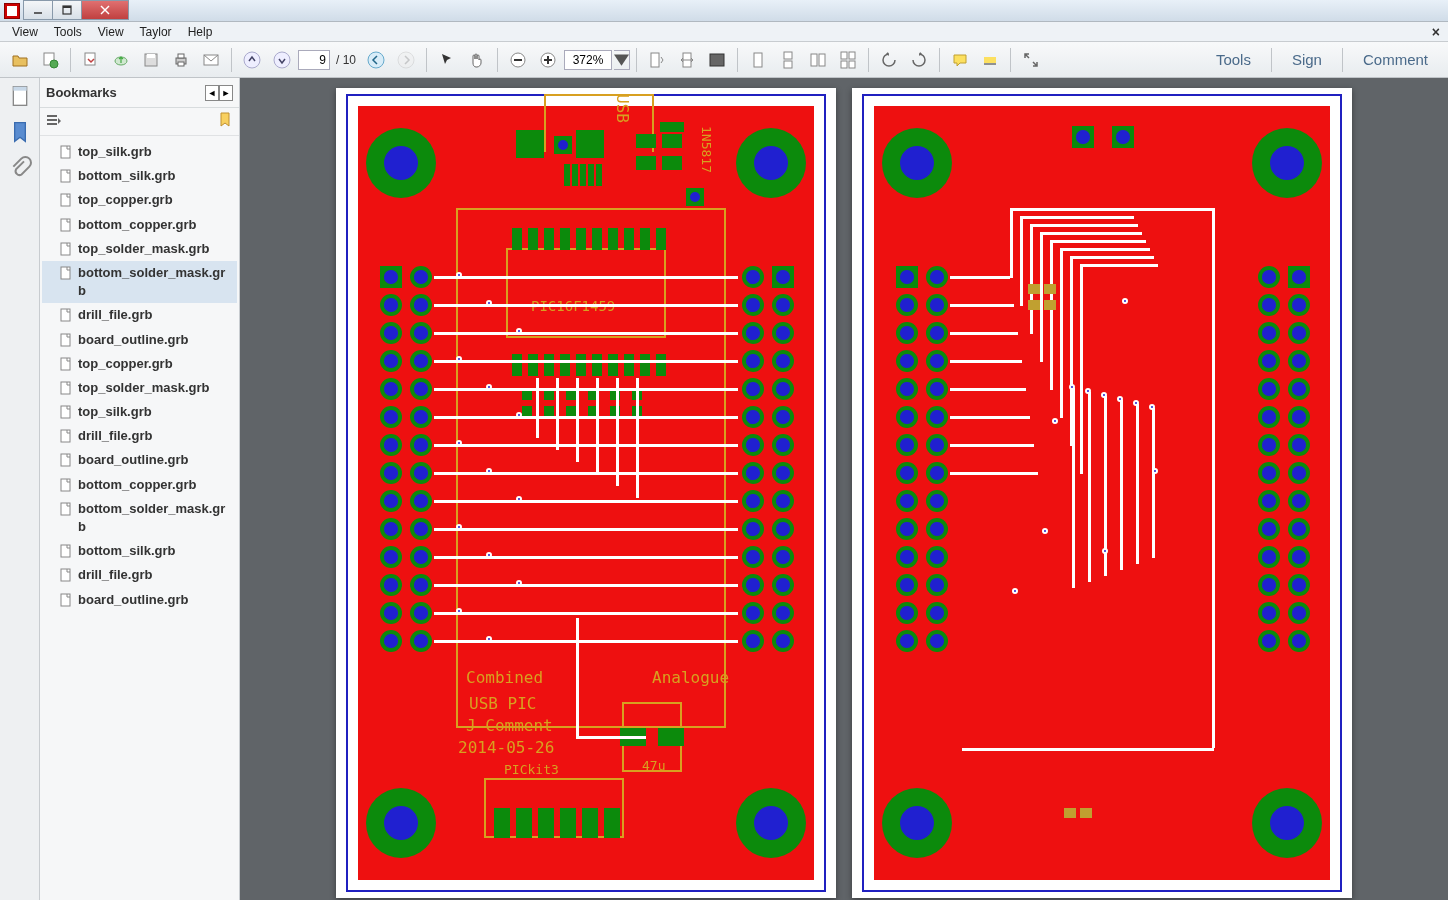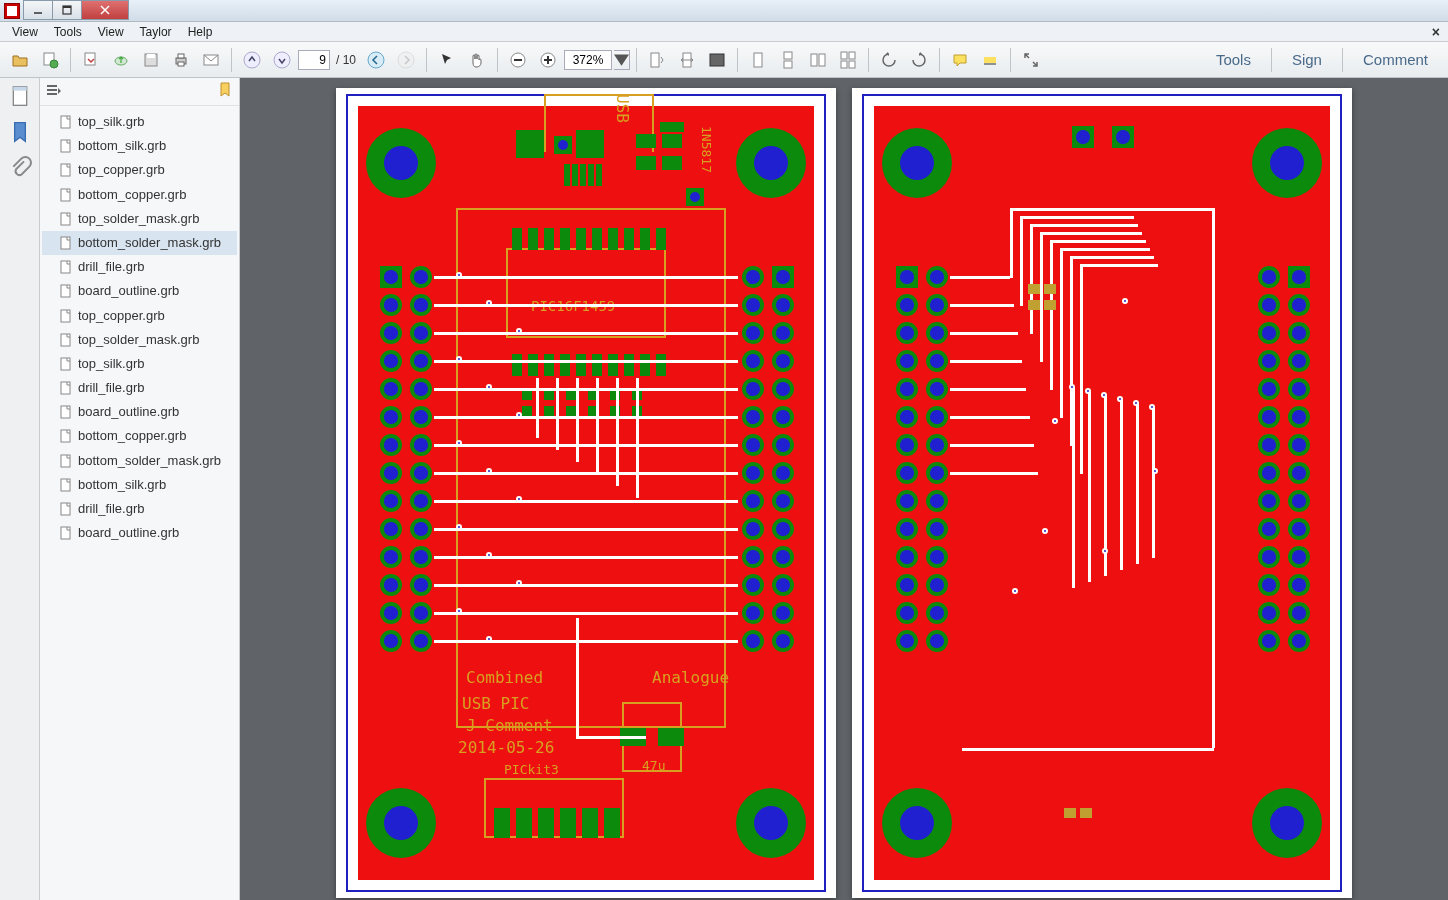--- a/index.html
+++ b/index.html
@@ -40,21 +40,21 @@
 .bookmarks-panel { width: 200px; background: #f6f7f8; border-right: 1px solid #c8ccd0; display: flex; flex-direction: column; }
 .bm-header { height: 30px; display: flex; align-items: center; padding: 0 6px; border-bottom: 1px solid #d8dcde; }
 .bm-header .title { flex: 1; font-weight: bold; color: #333; font-size: 13px; }
 .bm-header .navbtn { width: 14px; height: 16px; border: 1px solid #888; background: #fff; display: flex; align-items: center; justify-content: center; font-size: 9px; }
 .bm-toolbar { height: 28px; display: flex; align-items: center; padding: 0 6px; gap: 6px; border-bottom: 1px solid #e0e2e4; }
 .bm-toolbar svg { width: 16px; height: 16px; }
 .bm-list { flex: 1; overflow-y: auto; padding: 4px 2px; }
 .bm-item { display: flex; align-items: flex-start; padding: 3px 4px 3px 18px; gap: 6px; color: #333; font-size: 13px; line-height: 1.4; }
 .bm-item.selected { background: #d8e4f0; }
 .bm-item .bicon { width: 12px; height: 14px; margin-top: 2px; flex-shrink: 0; }
-.bm-item .label { word-break: break-word; }
+.bm-item .label { word-break: break-word; font-weight: bold; }
 
 .viewport { flex: 1; background: #606468; overflow: auto; position: relative; }
 .pages { display: flex; gap: 16px; padding: 10px; justify-content: center; }
 .page { background: #fff; box-shadow: 0 2px 6px rgba(0,0,0,0.4); position: relative; }
 .page.p1 { width: 500px; height: 810px; }
 .page.p2 { width: 500px; height: 810px; }
 
 
 .pcb-outline { position: absolute; border: 2px solid #2020c0; }
 .pcb-red { position: absolute; background: #ee1010; }
@@ -304,20 +304,25 @@
         </svg>
       </div>
     <div class="sicon">
         <svg viewBox="0 0 18 18">
           <path d="M12 4l-6 6a3 3 0 004 4l6-6a4 4 0 00-6-6l-6 6" fill="none" stroke="#888" stroke-width="1.5"></path>
         </svg>
       </div>
   </div>
 
   <div class="bookmarks-panel">
+    <div class="bm-header">
+      <span class="title">Bookmarks</span>
+      <div class="navbtn">◄</div>
+      <div class="navbtn">►</div>
+    </div>
     <div class="bm-toolbar">
       <div><svg viewBox="0 0 16 16">
             <rect x="1" y="3" width="10" height="2" fill="#666"></rect>
             <rect x="1" y="7" width="10" height="2" fill="#666"></rect>
             <rect x="1" y="11" width="10" height="2" fill="#666"></rect>
             <path d="M12 6l3 3-3 3z" fill="#666"></path>
           </svg></div>
       <div style="flex:1"></div>
       <div><svg viewBox="0 0 16 16">
             <path d="M4 1h8v13l-4-3-4 3z" fill="#f8d060" stroke="#c09030"></path>
@@ -673,21 +678,21 @@
               <div class="h"></div>
             </div>
             <div class="pad" style="left: 436px; top: 542px; width: 22px; height: 22px; border-radius: 50%;">
               <div class="h"></div>
             </div>
           </div>
         <div id="hdr-right-p1"></div>
 
         <div class="silktext" style="left:130px;top:580px">Combined</div>
         <div class="silktext" style="left:316px;top:580px">Analogue</div>
-        <div class="silktext" style="left:126px;top:606px">USB PIC</div>
+        <div class="silktext" style="left:133px;top:606px">USB PIC</div>
         <div class="silktext" style="left:130px;top:628px">J Comment</div>
         <div class="silktext" style="left:122px;top:650px">2014-05-26</div>
         <div class="silktext" style="left:168px;top:674px;font-size:13px">PICkit3</div>
         <div class="silktext" style="left:306px;top:670px;font-size:13px">47u</div>
 
         <div class="silk" style="left:148px;top:690px;width:140px;height:60px"></div>
         <div class="smtpad" style="left:158px;top:720px;width:16px;height:30px"></div>
         <div class="smtpad" style="left:180px;top:720px;width:16px;height:30px"></div>
         <div class="smtpad" style="left:202px;top:720px;width:16px;height:30px"></div>
         <div class="smtpad" style="left:224px;top:720px;width:16px;height:30px"></div>

